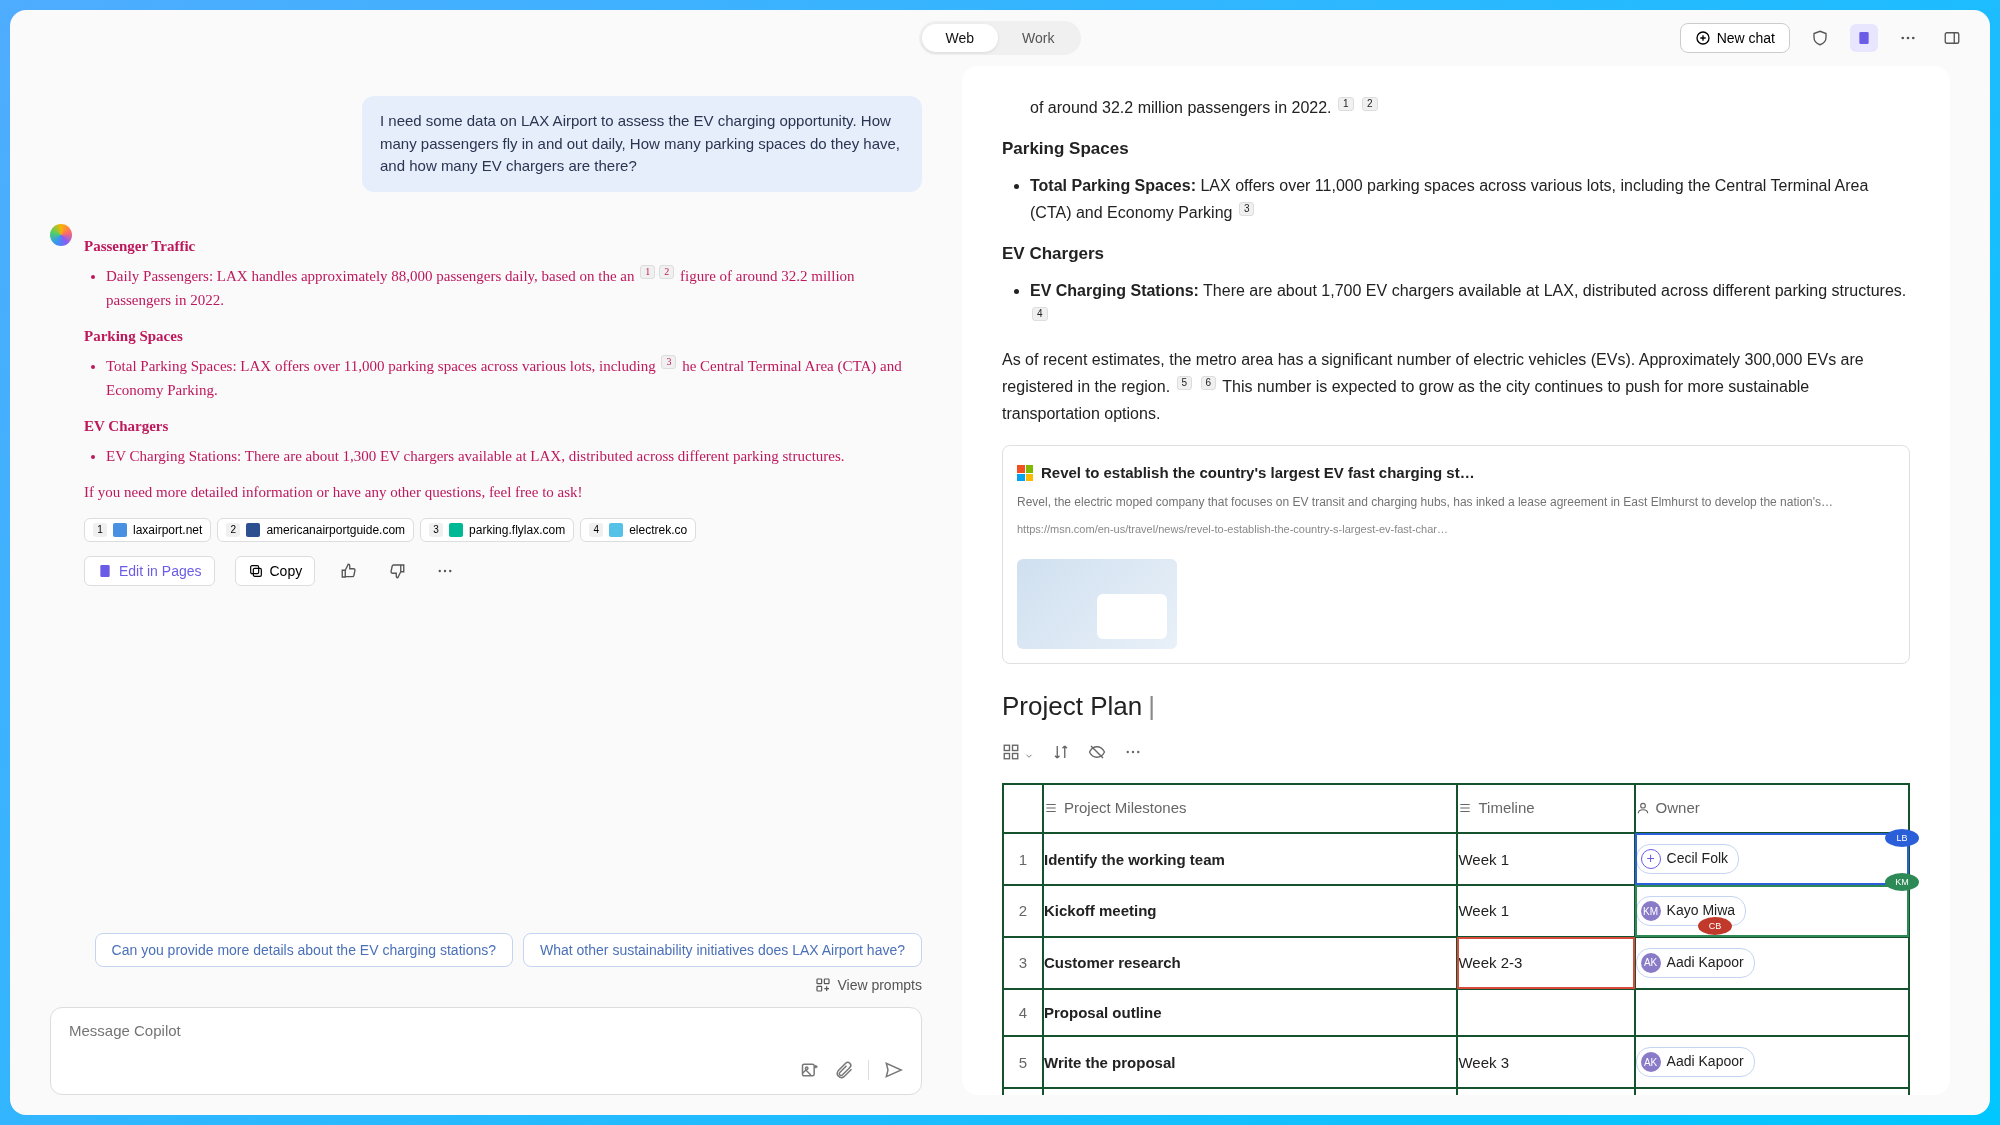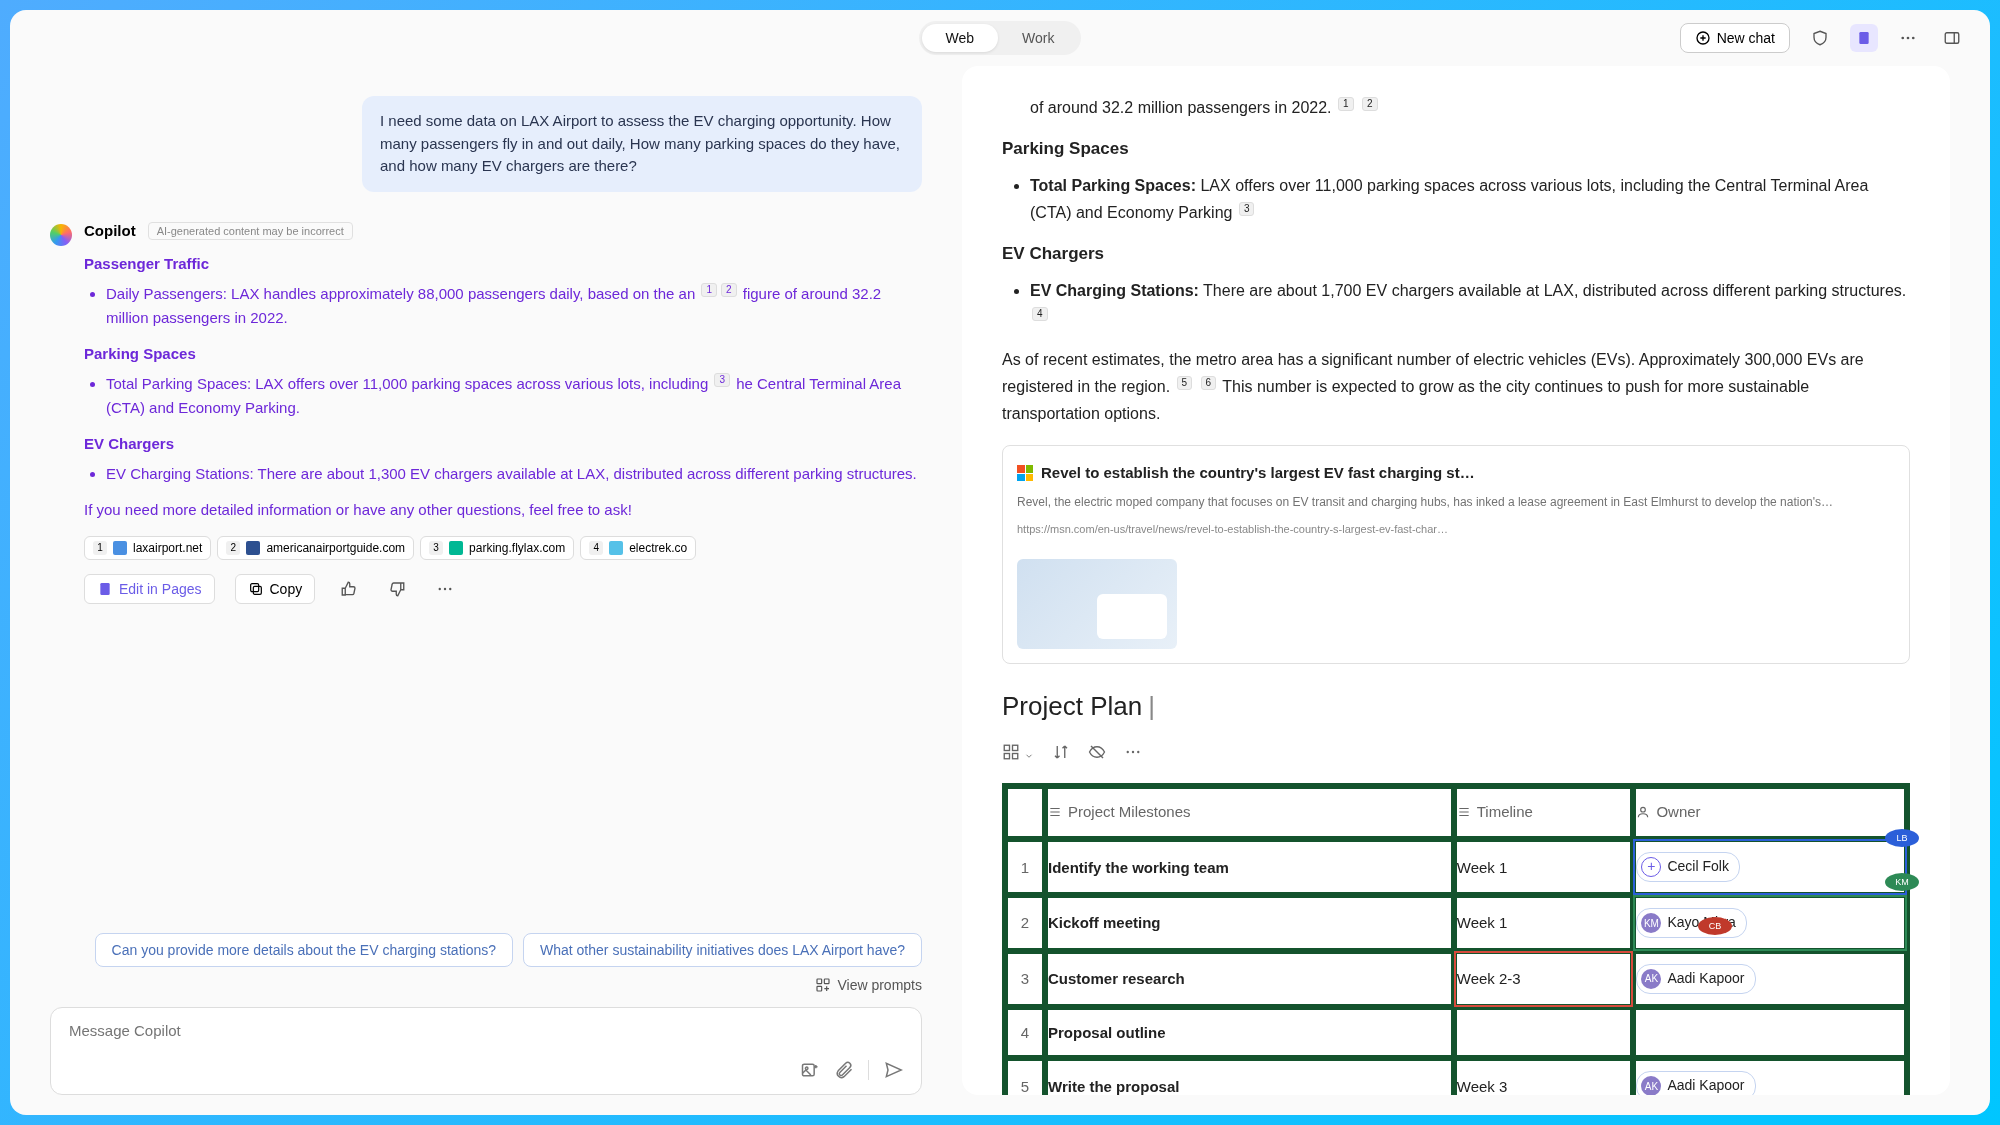--- a/index.html
+++ b/index.html
@@ -57,21 +57,21 @@
   background: conic-gradient(from 0deg, #f7b500, #ff6b6b, #845ef7, #339af0, #51cf66, #f7b500);
   flex-shrink: 0; margin-top: 2px;
 }
 .bot-body { flex: 1; }
 .bot-header { display: flex; align-items: center; gap: 12px; margin-bottom: 12px; }
 .bot-name { font-weight: 600; font-size: 15px; }
 .ai-disclaimer {
   font-size: 11px; color: #888; border: 1px solid #e0e0e0;
   padding: 2px 8px; border-radius: 4px;
 }
-.bot-content { font-size: 15px; line-height: 1.6; color: #6d28d9; }
+.bot-content { font-size: 15px; line-height: 1.6; color: #be185d; font-family: Liberation Serif, serif; }
 .bot-content h4 { font-size: 15px; font-weight: 600; margin: 12px 0 6px; }
 .bot-content ul { list-style: disc; padding-left: 22px; }
 .bot-content li { margin-bottom: 4px; }
 .cite {
   display: inline-block; font-size: 10px; background: #f0f0f0;
   border: 1px solid #ddd; border-radius: 3px; padding: 0 4px;
   margin: 0 2px; vertical-align: super; line-height: 1.2;
 }
 .sources-row { display: flex; flex-wrap: wrap; gap: 6px; margin-top: 14px; }
 .source-chip {
@@ -152,21 +152,21 @@
 }
 .project-title { font-size: 26px; font-weight: 400; margin-top: 20px; }
 .project-title::after { content:'|'; color:#888; margin-left:6px; }
 .toolbar-mini { display: flex; gap: 18px; margin: 14px 0; color: #666; }
 .toolbar-mini span { cursor: pointer; }
 .proj-table {
   border: 1px solid #e0e0e0; border-radius: 8px; overflow: visible;
   width: 100%; border-collapse: collapse; position: relative;
 }
 .proj-table th, .proj-table td {
-  border: 6px solid #14532d; padding: 10px 0; text-align: left;
+  border: 2px solid #14532d; padding: 10px 0; text-align: left;
   font-size: 15px;
 }
 .proj-table th { font-weight: 400; color: #666; background: #fff; }
 .proj-table td.num { text-align: center; color: #666; width: 40px; }
 .proj-table td.milestone { font-weight: 600; }
 .owner-pill {
   display: inline-flex; align-items: center; gap: 6px;
   border: 1px solid #c5d4f0; border-radius: 14px; padding: 2px 10px 2px 4px;
   font-size: 14px;
 }
@@ -233,24 +233,20 @@
   <div class="main-content">
 
     <div class="left-panel">
       <div class="chat-scroll">
 
         <div class="user-msg">I need some data on LAX Airport to assess the EV charging opportunity. How many passengers fly in and out daily, How many parking spaces do they have, and how many EV chargers are there?</div>
 
         <div class="bot-section">
           <div class="copilot-logo"></div>
           <div class="bot-body">
-            <div class="bot-header">
-              <span class="bot-name">Copilot</span>
-              <span class="ai-disclaimer">AI-generated content may be incorrect</span>
-            </div>
             <div class="bot-content">
               <h4>Passenger Traffic</h4>
               <ul>
                   <li>
                 <span>Daily Passengers: LAX handles approximately 88,000 passengers daily, based on the an</span>
                 <span class="cite">1</span><span class="cite">2</span>
                 <span>figure of around 32.2 million passengers in 2022.</span>
               </li>
                 </ul>
               <h4>Parking Spaces</h4>

